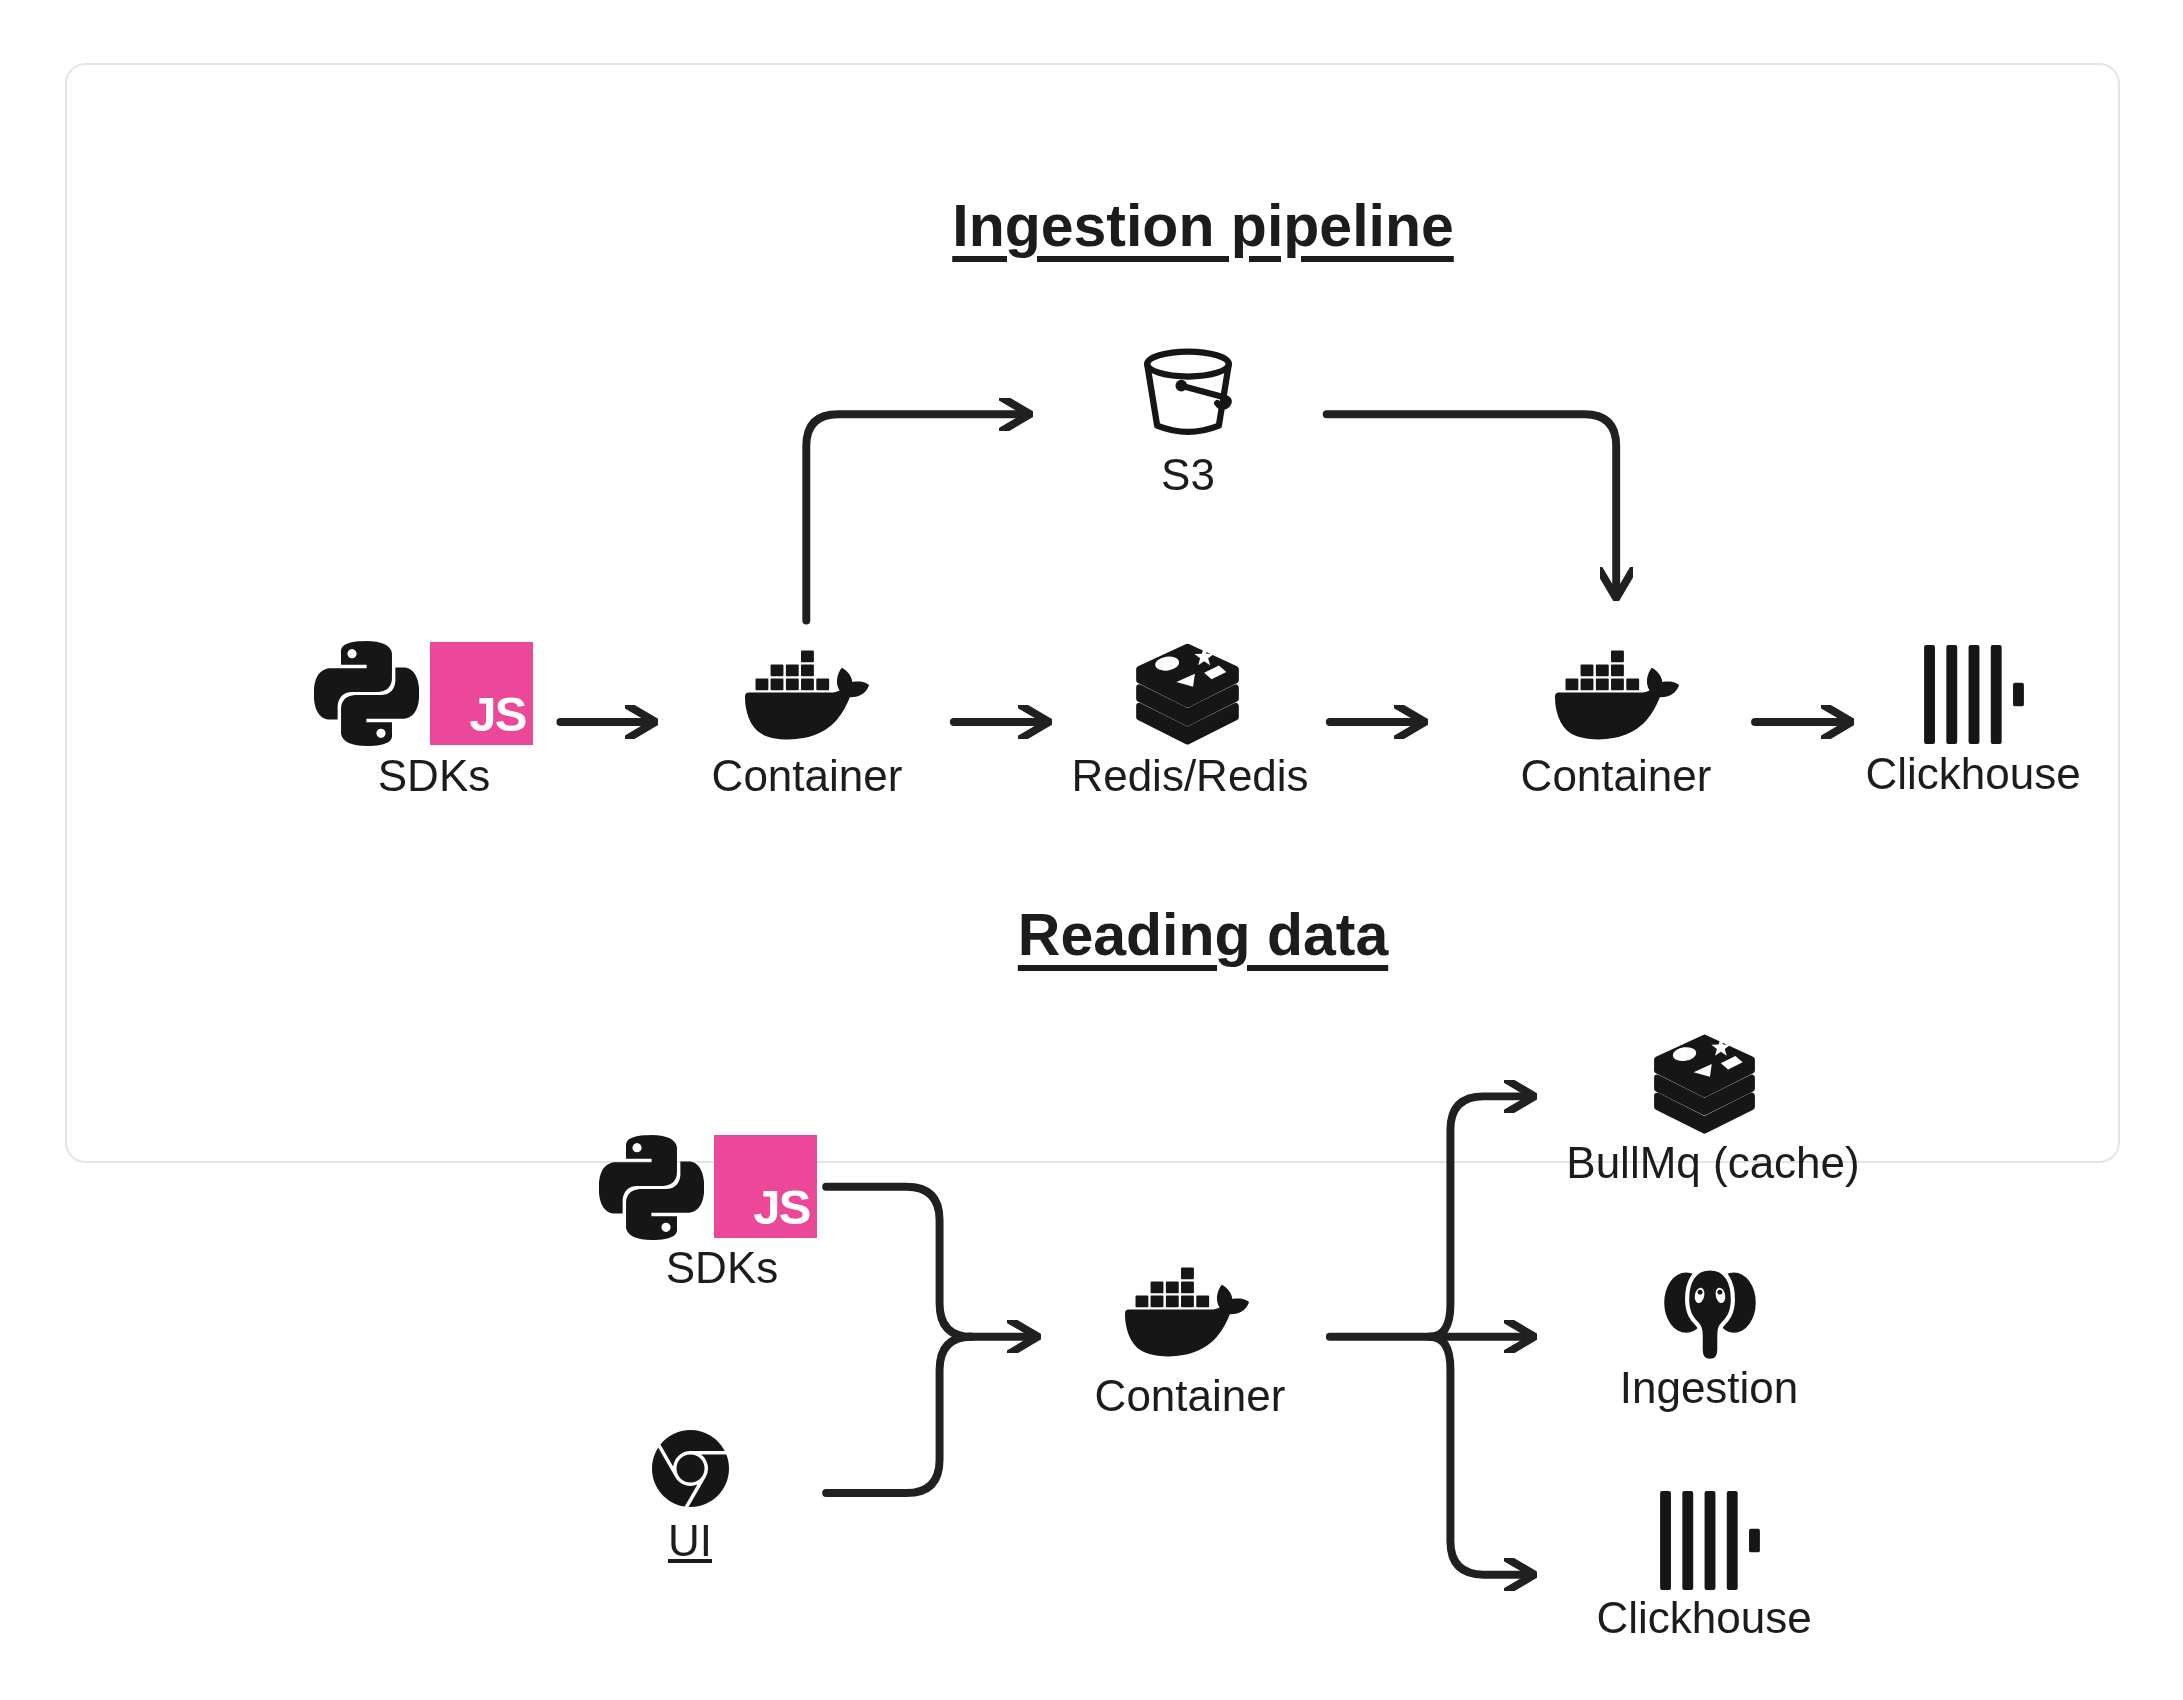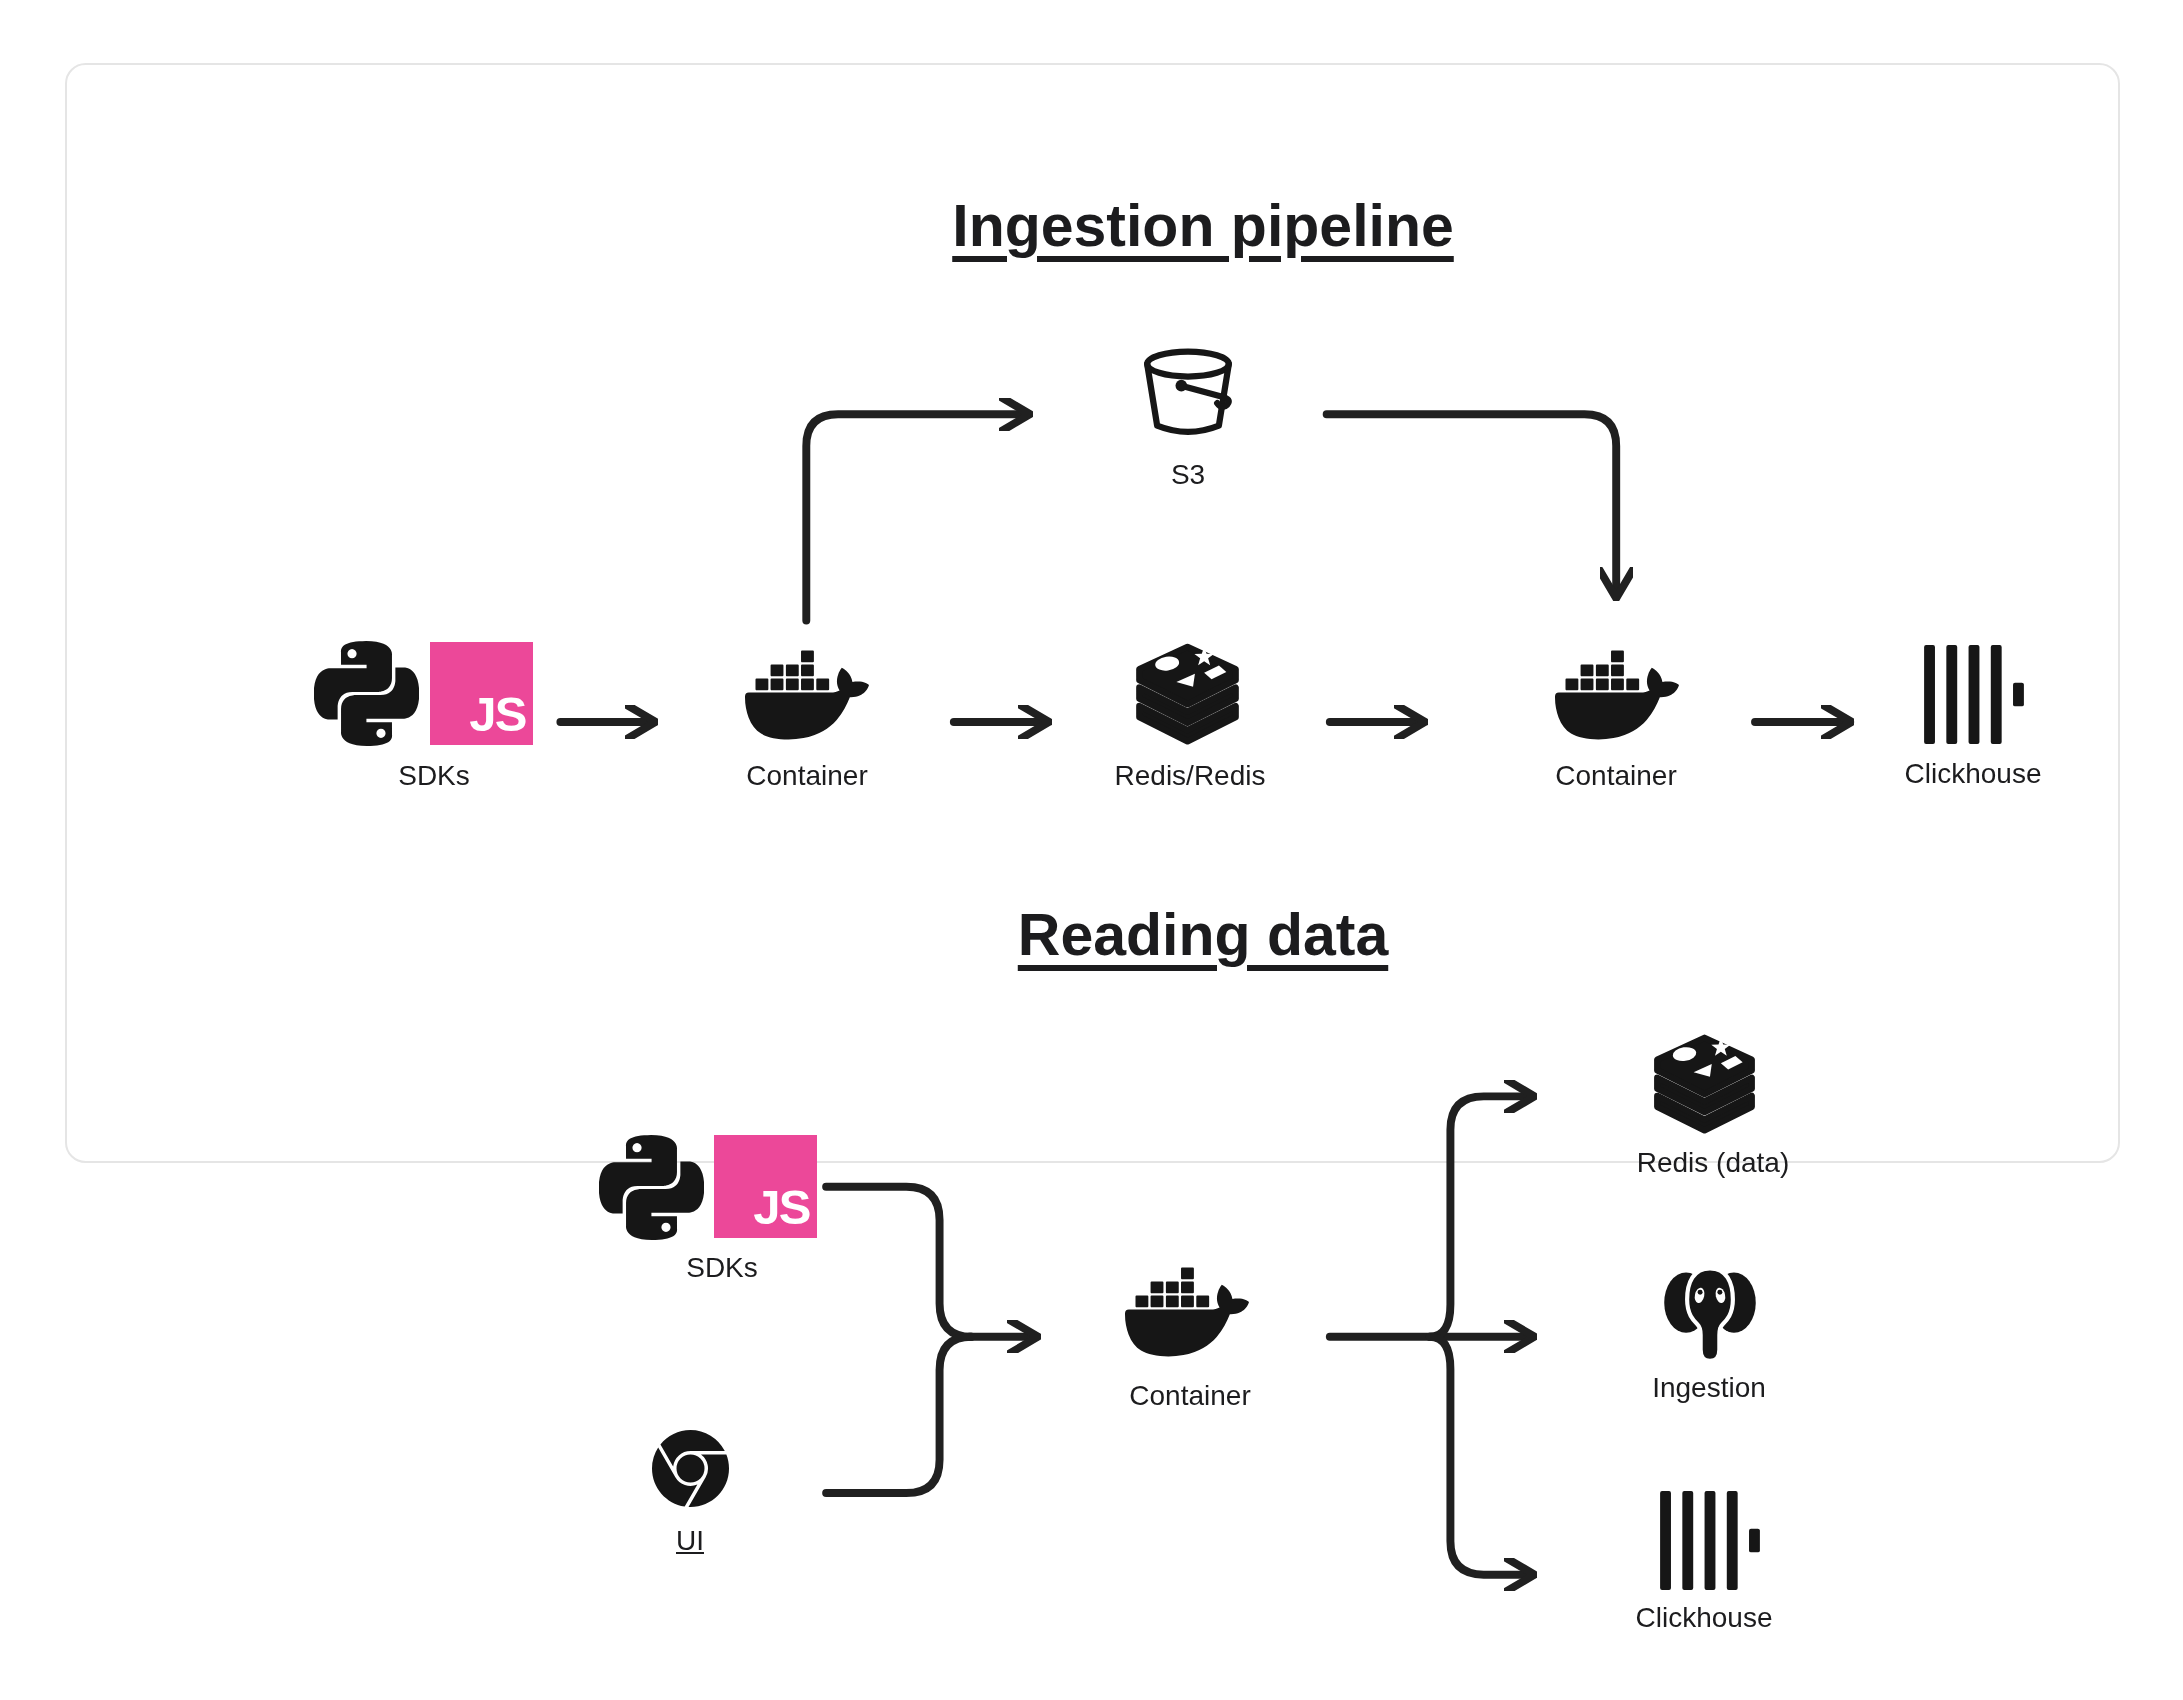--- a/index.html
+++ b/index.html
@@ -15,21 +15,21 @@
     box-sizing:border-box;
   }
   .wires{position:absolute;left:0;top:0;width:2183px;height:1701px;}
   .section-title{
     position:absolute;transform:translate(-50%,-50%);
     font-size:59px;font-weight:700;white-space:nowrap;color:#1c1c1e;
     text-decoration:underline;text-decoration-thickness:5.6px;text-underline-offset:9.5px;
   }
   .node-label{
     position:absolute;transform:translate(-50%,-50%);
-    font-size:28px;font-weight:400;white-space:nowrap;color:#1c1c1e;
+    font-size:44px;font-weight:400;white-space:nowrap;color:#1c1c1e;
   }
   .icon{position:absolute;}
   .js-badge{
     position:absolute;background:#ec4899;
   }
   .js-badge span{
     position:absolute;right:7.1px;bottom:3.2px;
     color:#ffffff;font-weight:700;font-size:49px;letter-spacing:-1.6px;
     font-family:"Liberation Sans", sans-serif;
   }
@@ -163,21 +163,21 @@
   <div class="node-label" style="left:623px;top:1476px;text-decoration:underline;">UI</div>
 
   <svg class="icon" style="left:1058px;top:1185px;width:124px;height:124px;" viewBox="0 0 156 156" width="124" height="124">
       <use href="#i-docker"></use>
     </svg>
   <div class="node-label" style="left:1123px;top:1331px;">Container</div>
 
   <svg class="icon" style="left:1583px;top:969px;width:109px;height:102px;" viewBox="0 0 137 128" width="109" height="102">
       <use href="#i-redis"></use>
     </svg>
-  <div class="node-label" style="left:1646px;top:1098px;">Redis (data)</div>
+  <div class="node-label" style="left:1646px;top:1098px;">BullMq (cache)</div>
 
   <svg class="icon" style="left:1591px;top:1195px;width:104px;height:104px;" viewBox="0 0 131 131" width="104" height="104">
       <use href="#i-postgres"></use>
     </svg>
   <div class="node-label" style="left:1642px;top:1323px;">Ingestion</div>
 
   <svg class="icon" style="left:1593px;top:1426px;width:100px;height:99px;" viewBox="0 0 126 125" width="100" height="99">
       <use href="#i-clickhouse"></use>
     </svg>
   <div class="node-label" style="left:1637px;top:1553px;">Clickhouse</div>

